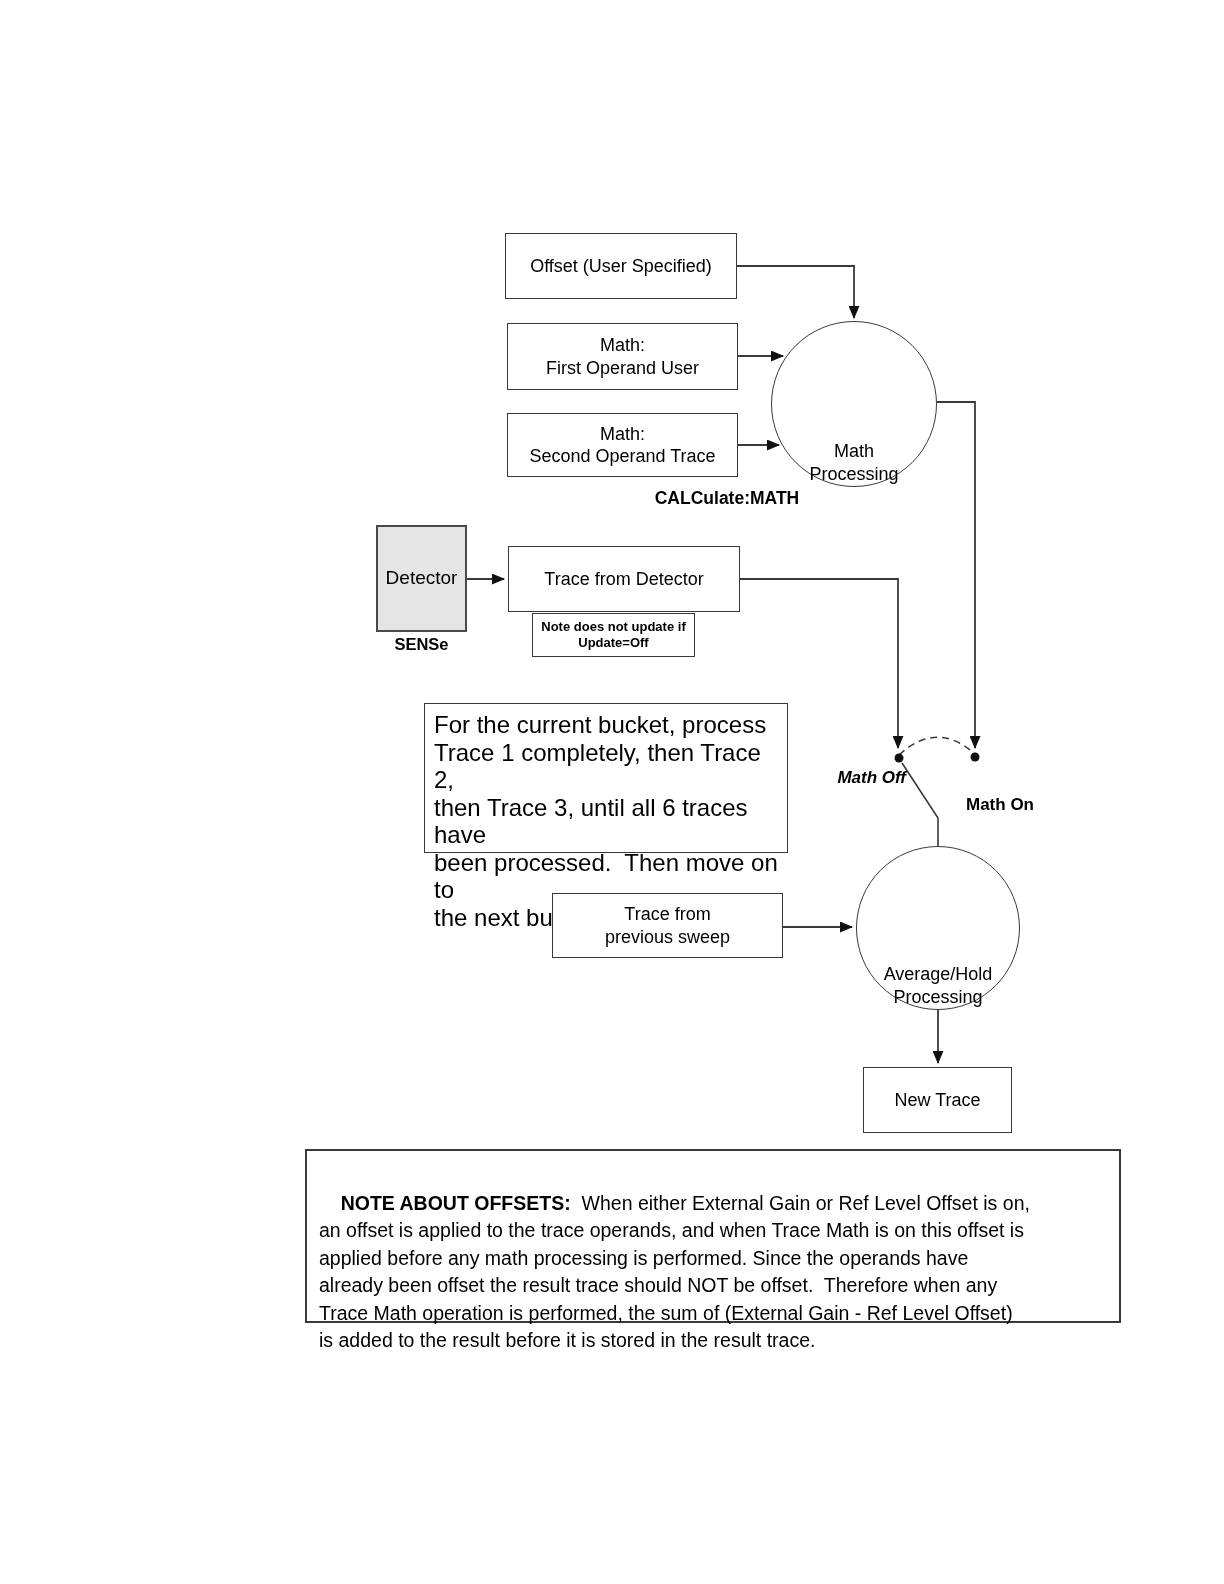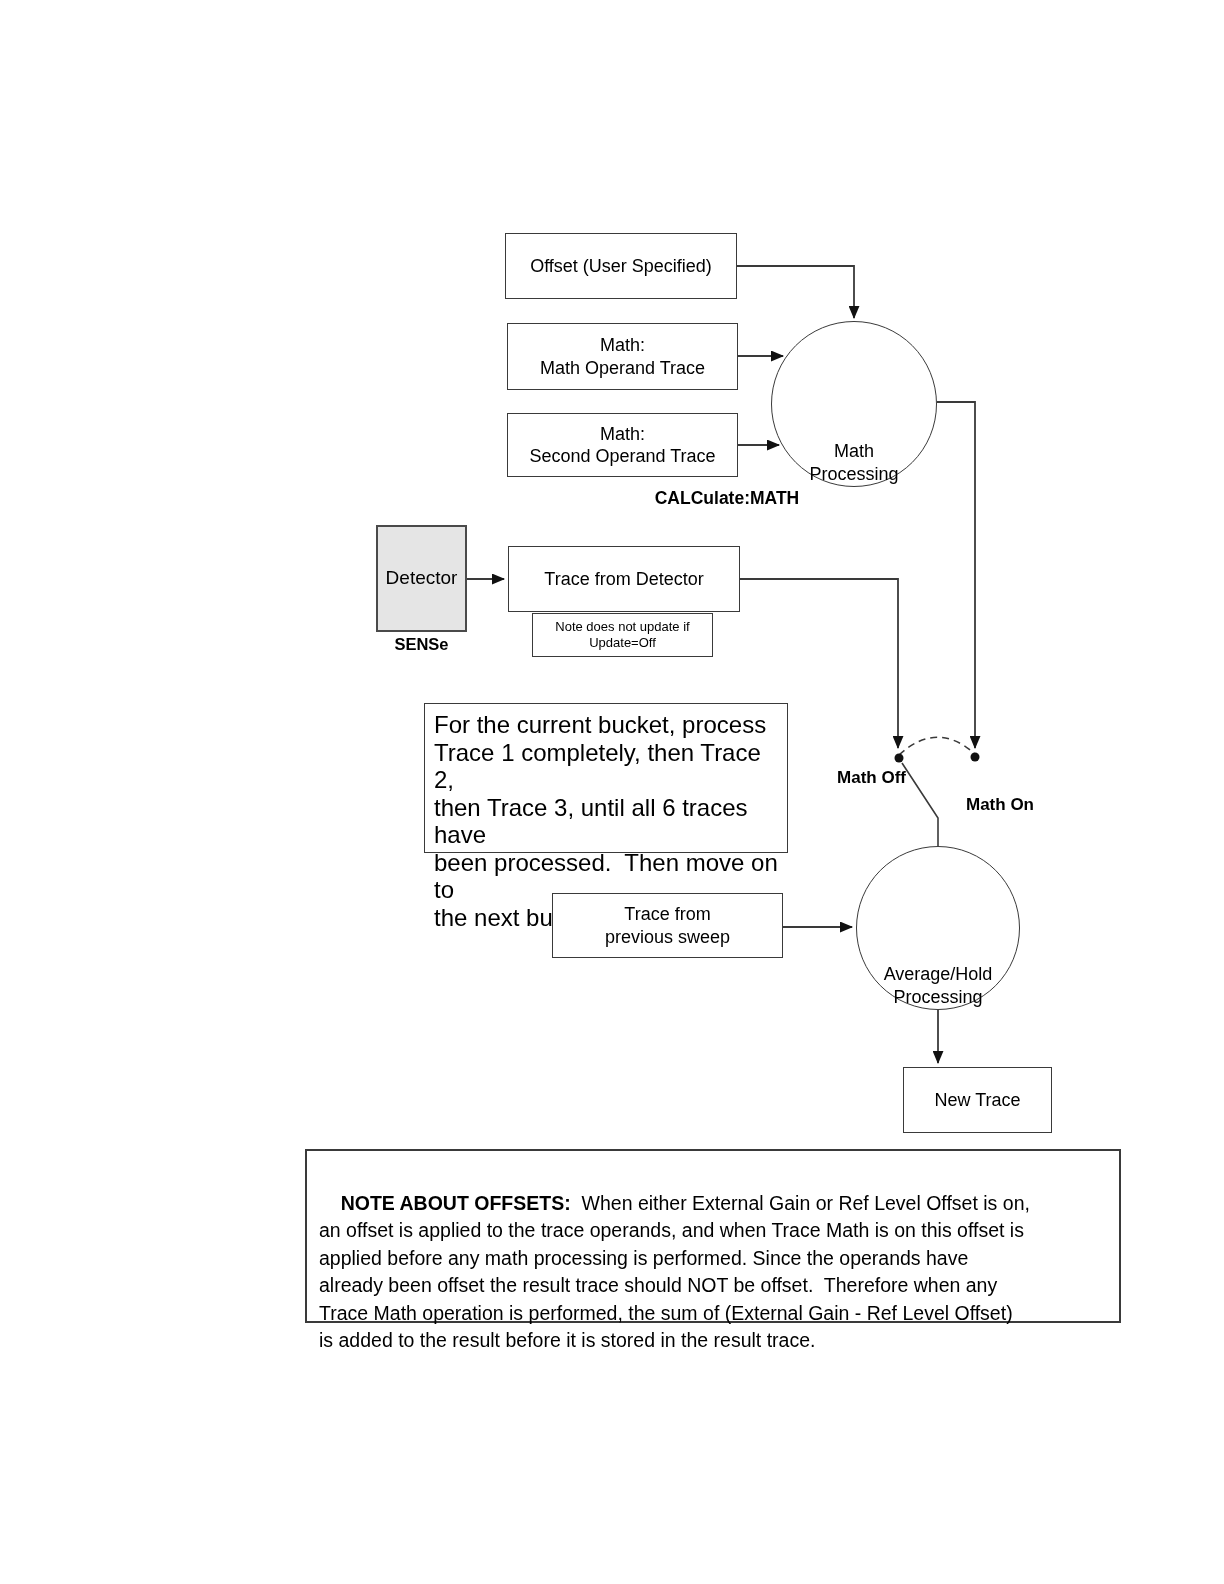--- a/index.html
+++ b/index.html
@@ -34,27 +34,27 @@
   .offsets-note .lead{font-weight:bold;}
   
   #offset-box{left:505px;top:233px;width:232px;height:66px;}
   #math1-box{left:507px;top:323px;width:231px;height:67px;}
   #math2-box{left:507px;top:413px;width:231px;height:64px;}
   #math-circle{left:771px;top:321px;width:166px;height:166px;}
   #calc-label{left:627px;top:489px;width:200px;text-align:center;font-size:17.5px;}
   #detector-box{left:376px;top:525px;width:91px;height:107px;}
   #sense-label{left:376px;top:635px;width:91px;text-align:center;font-size:16.5px;}
   #tdet-box{left:508px;top:546px;width:232px;height:66px;}
-  #unote-box{left:532px;top:613px;width:181px;height:44px;}
+  #unote-box{left:532px;top:613px;width:163px;height:44px;font-weight:bold;}
   #bucket-box{left:424px;top:703px;width:364px;height:150px;}
-  #mathoff-label{left:806px;top:768px;width:100px;text-align:right;}
+  #mathoff-label{left:806px;top:768px;width:100px;text-align:right;font-style:italic;}
   #mathon-label{left:950px;top:795px;width:100px;text-align:center;}
   #prev-box{left:552px;top:893px;width:231px;height:65px;}
   #avg-circle{left:856px;top:846px;width:164px;height:164px;}
-  #newtrace-box{left:863px;top:1067px;width:149px;height:66px;margin-left:40px;}
+  #newtrace-box{left:863px;top:1067px;width:149px;height:66px;}
   #offsets-box{left:305px;top:1149px;width:816px;height:174px;}
 </style>
 </head>
 <body>
 
 <div class="canvas">
 
   <svg class="connectors" viewBox="0 0 1224 1584" xmlns="http://www.w3.org/2000/svg">
     <defs>
       <marker id="arrow" viewBox="0 0 12 10" refX="11" refY="5" markerWidth="14" markerHeight="11" markerUnits="userSpaceOnUse" orient="auto">
@@ -85,21 +85,21 @@
 
     <path d="M938,1010 V1063" fill="none" stroke="#3a3a3a" stroke-width="1.8" marker-end="url(#arrow)"></path>
   </svg>
 
   <div id="offset-box" class="box">
     <span class="line">Offset (User Specified)</span>
   </div>
 
   <div id="math1-box" class="box">
     <span class="line">Math:</span>
-    <span class="line">Math Operand Trace</span>
+    <span class="line">First Operand User</span>
   </div>
 
   <div id="math2-box" class="box">
     <span class="line">Math:</span>
     <span class="line">Second Operand Trace</span>
   </div>
 
   <div id="math-circle" class="circle">
     <span class="line">Math</span>
     <span class="line">Processing</span>

